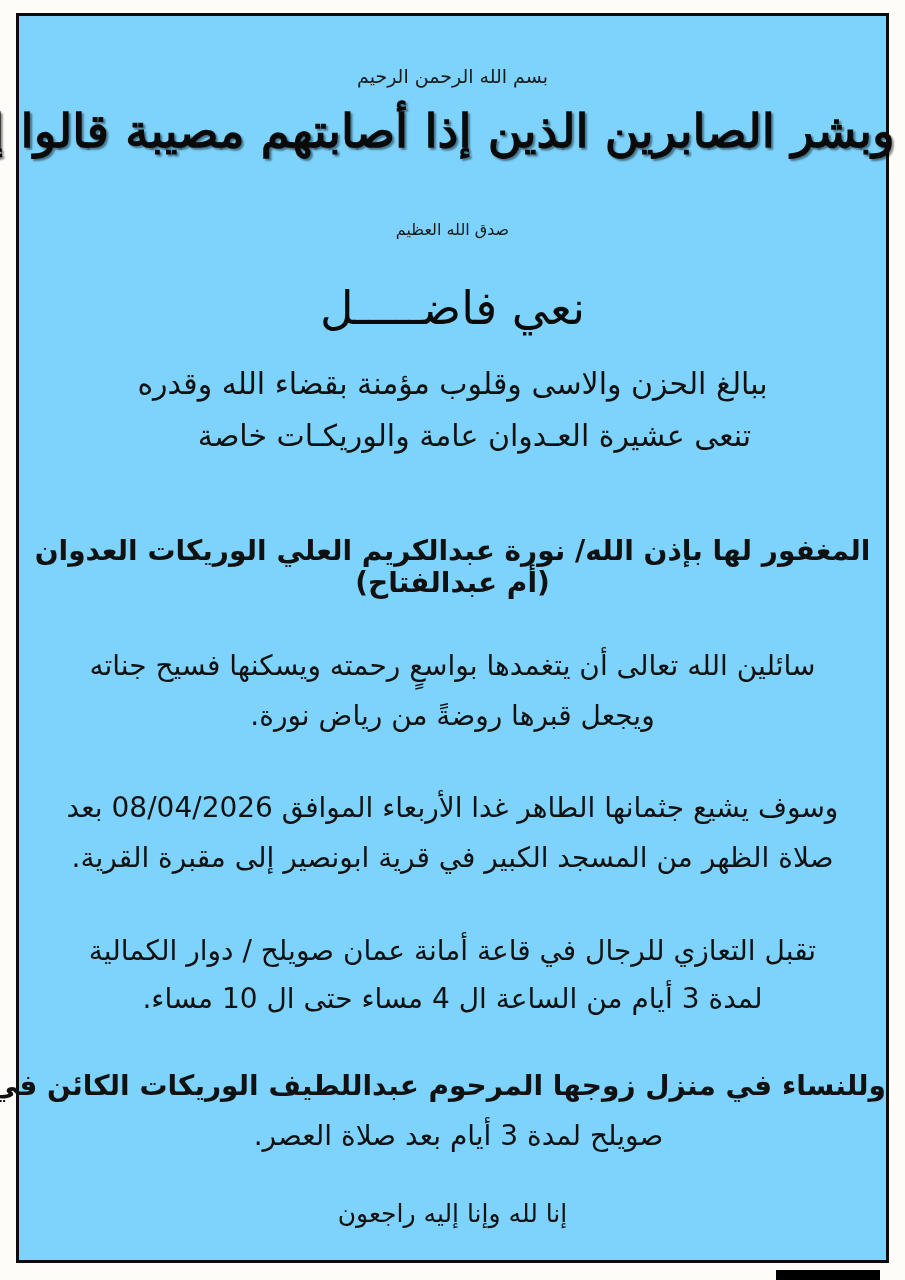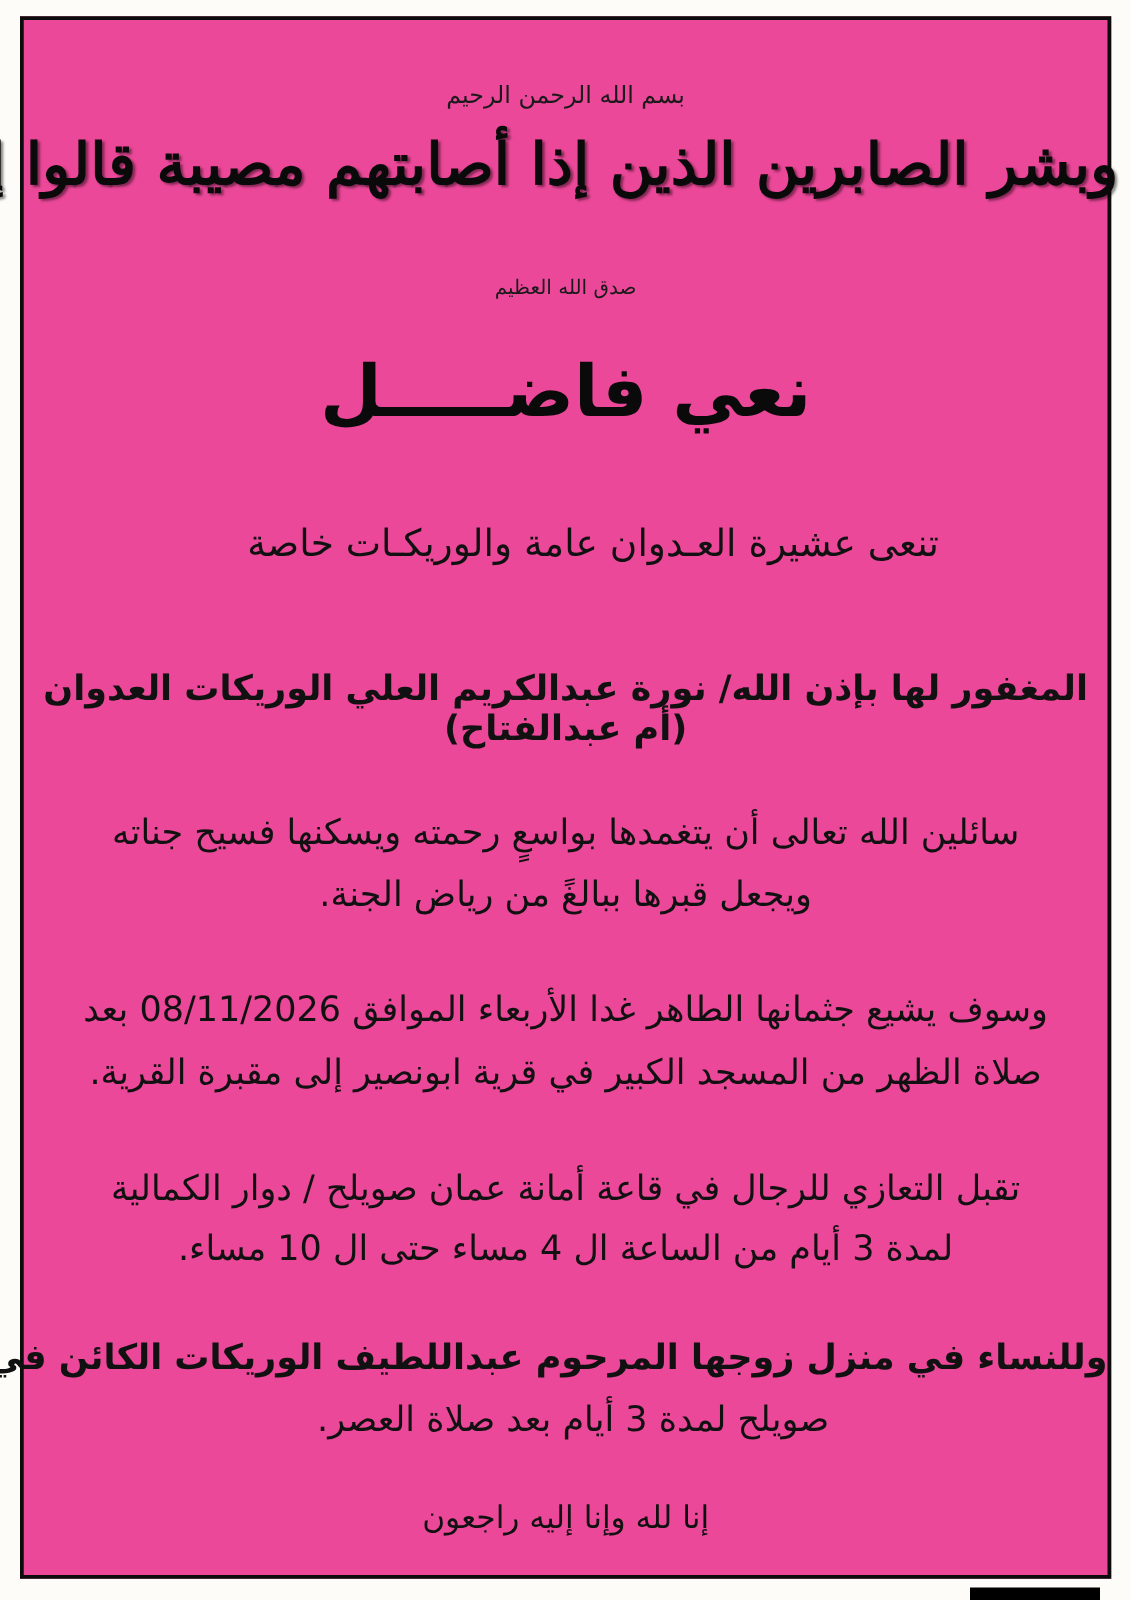--- a/index.html
+++ b/index.html
@@ -15,21 +15,21 @@
     font-family: "DejaVu Sans", sans-serif;
     color: #111;
   }
   .frame {
     position: absolute;
     left: 16px;
     top: 13px;
     width: 867px;
     height: 1244px;
     border: 3px solid #0c0c0c;
-    background: #ec4899;
+    background: #7dd3fc;
     box-sizing: content-box;
   }
   .content {
     direction: rtl;
     text-align: center;
     position: absolute;
     left: 0; right: 0; top: 0; bottom: 0;
   }
   .line {
     position: absolute;
@@ -54,22 +54,22 @@
     transform: scaleX(1.02);
     text-shadow: 2px 2px 2px rgba(0,0,0,0.45);
   }
   .sadaq {
     top: 204px;
     font-size: 16px;
     color: #1a1a1a;
   }
   .title {
     top: 265px;
-    font-size: 57px;
-    font-weight: bold;
+    font-size: 46px;
+    font-weight: normal;
     color: #0a0a0a;
   }
   .intro1 {
     top: 350px;
     font-size: 30px;
   }
   .intro2 {
     top: 402px;
     font-size: 30px;
     padding-left: 44px;
@@ -114,29 +114,30 @@
 
 <div class="frame">
   <div class="content">
 
     <div class="line basmala">بسم الله الرحمن الرحيم</div>
     <div class="line verse">وبشر الصابرين الذين إذا أصابتهم مصيبة قالوا إنا لله وإنا إليه راجعون</div>
     <div class="line sadaq">صدق الله العظيم</div>
 
     <div class="line title">نعي فاضـــــل</div>
 
+    <div class="line intro1">ببالغ الحزن والاسى وقلوب مؤمنة بقضاء الله وقدره</div>
     <div class="line intro2">تنعى عشيرة العـدوان عامة والوريكـات خاصة</div>
 
     <div class="line name1">المغفور لها بإذن الله/ نورة عبدالكريم العلي الوريكات  العدوان</div>
     <div class="line name2">(أم عبدالفتاح)</div>
 
     <div class="line para p1a">سائلين الله تعالى أن يتغمدها بواسعٍ رحمته ويسكنها فسيح جناته</div>
-    <div class="line para p1b">ويجعل قبرها ببالغً من رياض الجنة.</div>
+    <div class="line para p1b">ويجعل قبرها روضةً من رياض نورة.</div>
 
-    <div class="line para p2a">وسوف يشيع جثمانها الطاهر غدا الأربعاء الموافق 08/11/2026 بعد</div>
+    <div class="line para p2a">وسوف يشيع جثمانها الطاهر غدا الأربعاء الموافق 08/04/2026 بعد</div>
     <div class="line para p2b">صلاة الظهر من المسجد الكبير في قرية ابونصير إلى مقبرة القرية.</div>
 
     <div class="line para p3a">تقبل التعازي للرجال في قاعة أمانة عمان صويلح / دوار الكمالية</div>
     <div class="line para p3b">لمدة 3 أيام من الساعة ال 4 مساء حتى ال 10 مساء.</div>
 
     <div class="line para p4a">وللنساء في منزل زوجها المرحوم عبداللطيف الوريكات الكائن في</div>
     <div class="line para p4b">صويلح  لمدة 3 أيام بعد صلاة العصر.</div>
 
     <div class="line closing">إنا لله وإنا إليه راجعون</div>
   </div>

